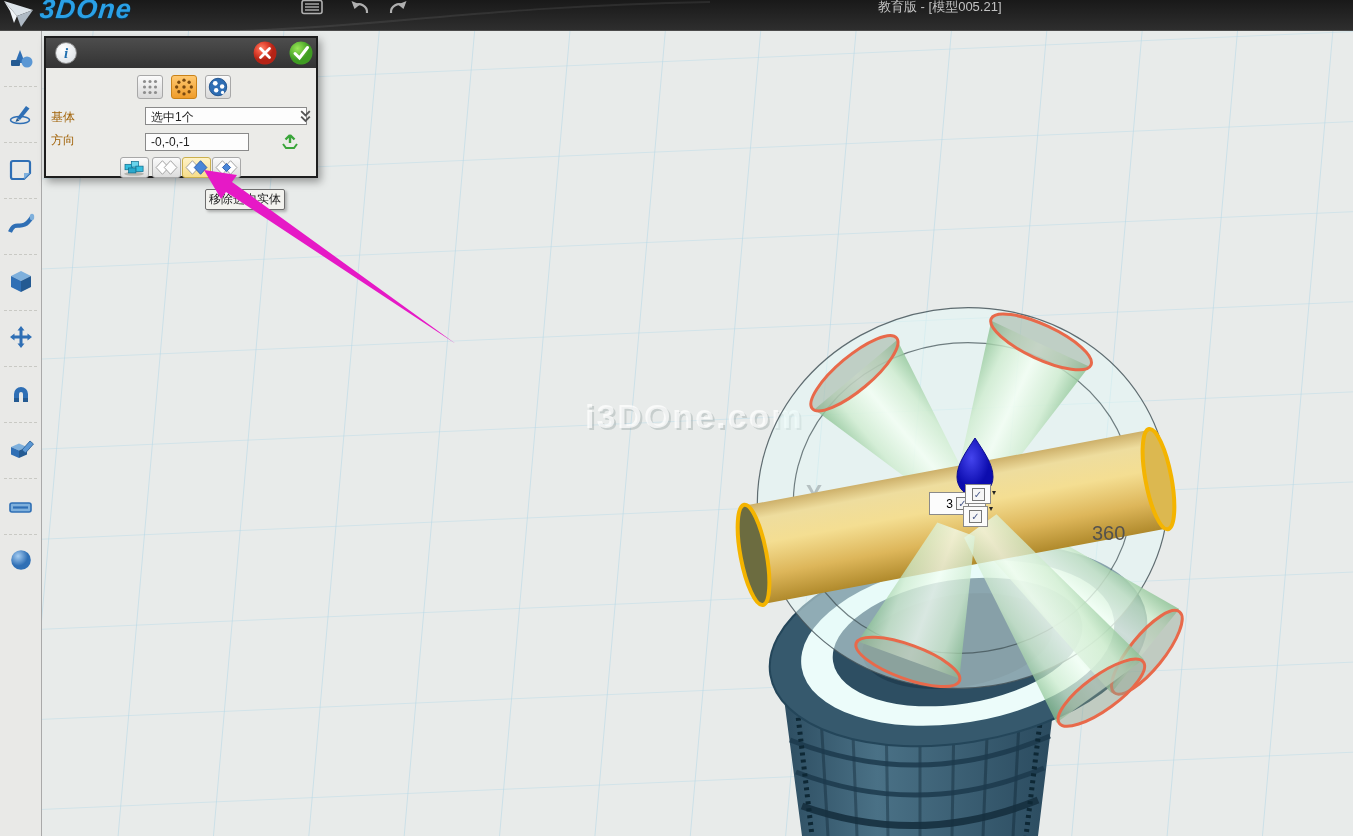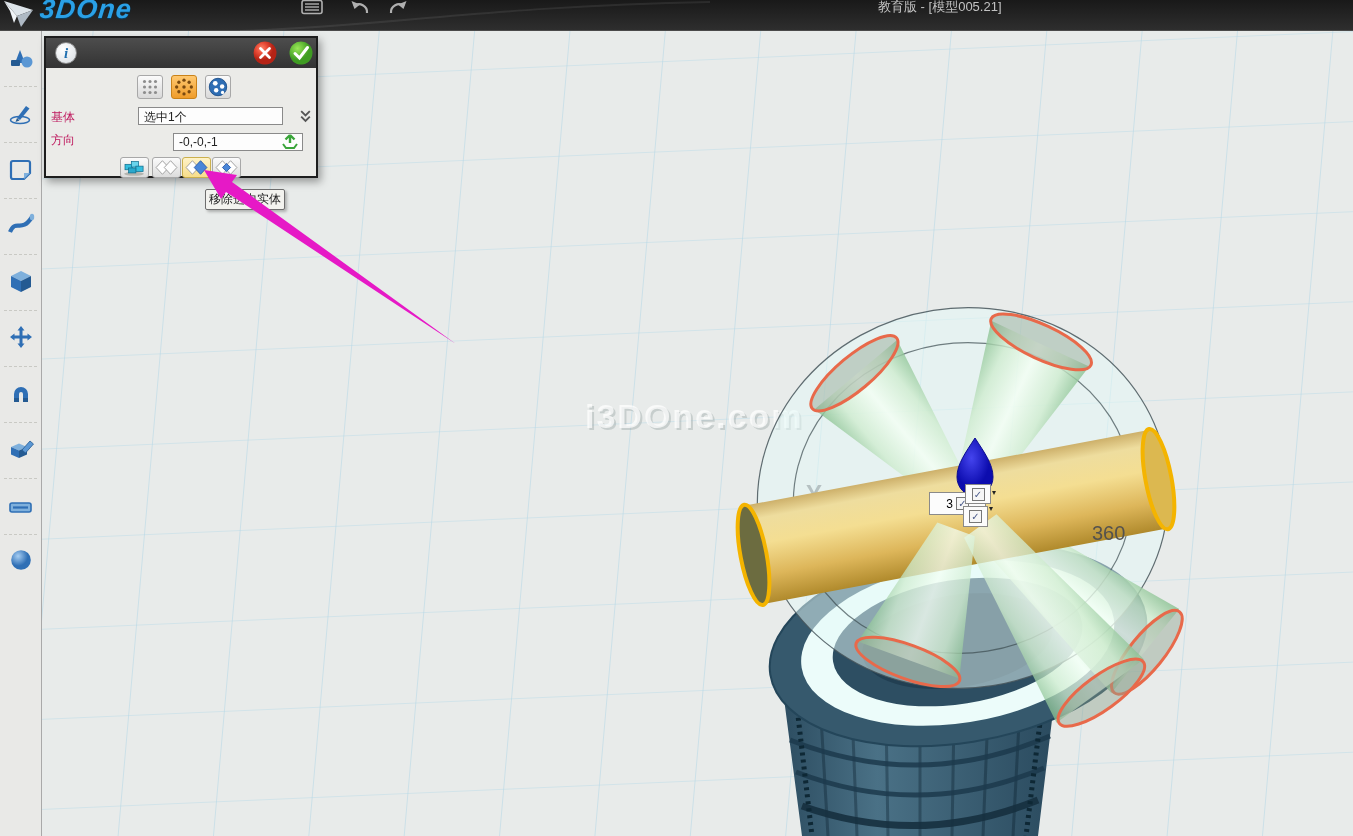--- a/index.html
+++ b/index.html
@@ -34,21 +34,21 @@
   .dlg-title{position:absolute;left:0;top:0;width:100%;height:30px;
              background:linear-gradient(#4d4d4d,#333);}
   .round-btn{position:absolute;top:3px;width:24px;height:24px;border-radius:50%;cursor:pointer;}
   .info-btn{position:absolute;left:9px;top:4px;width:22px;height:22px;border-radius:50%;
             background:radial-gradient(circle at 35% 30%,#ffffff,#d8dde2);
             border:1px solid #8a8a8a;color:#1f6fb0;font:italic bold 15px "Liberation Serif",serif;
             text-align:center;line-height:20px;cursor:pointer;}
   .pt-btn{position:absolute;top:37px;width:26px;height:24px;border:1px solid #a8a8a8;border-radius:3px;
           background:linear-gradient(#fbfbfb,#d9d9d9);cursor:pointer;}
   .pt-btn.sel{background:linear-gradient(#ffc870,#ef9c2a);border-color:#c9821a;}
-  .dlg-label{position:absolute;left:5px;font-size:12px;color:#be185d;}
+  .dlg-label{position:absolute;left:5px;font-size:12px;color:#a16207;}
   .dlg-field{position:absolute;height:18px;background:#fdfdfd;border:1px solid #8a8a8a;
              font-size:12px;color:#222;padding:1px 0 0 5px;cursor:text;}
   .bool-btn{position:absolute;top:119px;width:29px;height:21px;border:1px solid #a8a8a8;border-radius:3px;
             background:linear-gradient(#fbfbfb,#dcdcdc);cursor:pointer;}
   .bool-btn.sel{background:linear-gradient(#fff3c8,#f7dd8a);border-color:#cbb04e;}
 
   
   .tooltip{position:absolute;left:205px;top:189px;width:80px;height:21px;background:#f3f3ef;
            border:1px solid #6e6e6e;border-radius:2px;font-size:12px;color:#222;text-align:center;
            line-height:19px;box-shadow:2px 2px 3px rgba(0,0,0,.25);}
@@ -337,28 +337,28 @@
     </svg>
     <svg class="pt-btn" style="left:159px;" viewBox="0 0 26 24">
       <circle cx="13" cy="12" r="9.5" fill="#2e6db4" stroke="#1c4f8a"></circle>
       <circle cx="10" cy="8" r="2.6" fill="#fff"></circle>
         <circle cx="17.5" cy="11.5" r="2.4" fill="#fff"></circle>
       <circle cx="11" cy="15.5" r="2.4" fill="#fff"></circle>
         <circle cx="18" cy="18" r="1.8" fill="#fff"></circle>
     </svg>
 
     <span class="dlg-label" style="top:71px;">基体</span>
-    <div class="dlg-field" style="left:92px;top:69px;width:145px;">选中1个</div>
+    <div class="dlg-field" style="left:99px;top:69px;width:162px;">选中1个</div>
     <svg class="abs" style="left:253px;top:71px;cursor:pointer;" width="13" height="14" viewBox="0 0 12 13">
       <path d="M2,2 L6,6 L10,2" stroke="#555" stroke-width="1.7" fill="none"></path>
       <path d="M2,7 L6,11 L10,7" stroke="#555" stroke-width="1.7" fill="none"></path>
     </svg>
 
     <span class="dlg-label" style="top:94px;">方向</span>
-    <div class="dlg-field" style="left:99px;top:95px;width:130px;margin-left:28px;">-0,-0,-1</div>
+    <div class="dlg-field" style="left:99px;top:95px;width:104px;">-0,-0,-1</div>
     <svg class="abs" style="left:235px;top:94px;cursor:pointer;" width="18" height="19" viewBox="0 0 18 19">
       <path d="M9,1 V9 M9,9 L4.5,4.5 M9,9 L13.5,4.5" stroke="#3aa53a" stroke-width="2.4" fill="none" transform="rotate(180 9 6)"></path>
       <path d="M2,12 L5,16 H13 L16,12" stroke="#3aa53a" stroke-width="2" fill="none"></path>
     </svg>
 
     <svg class="bool-btn" style="left:74px;" viewBox="0 0 29 21">
       <ellipse cx="14" cy="17.5" rx="11" ry="2.2" fill="#b5b5b0"></ellipse>
       <g stroke="#0e6e8e" stroke-width="0.8">
         <rect x="4" y="7" width="8" height="6" fill="#35bede"></rect>
         <rect x="11" y="4" width="8" height="6" fill="#6ad4ec"></rect>

